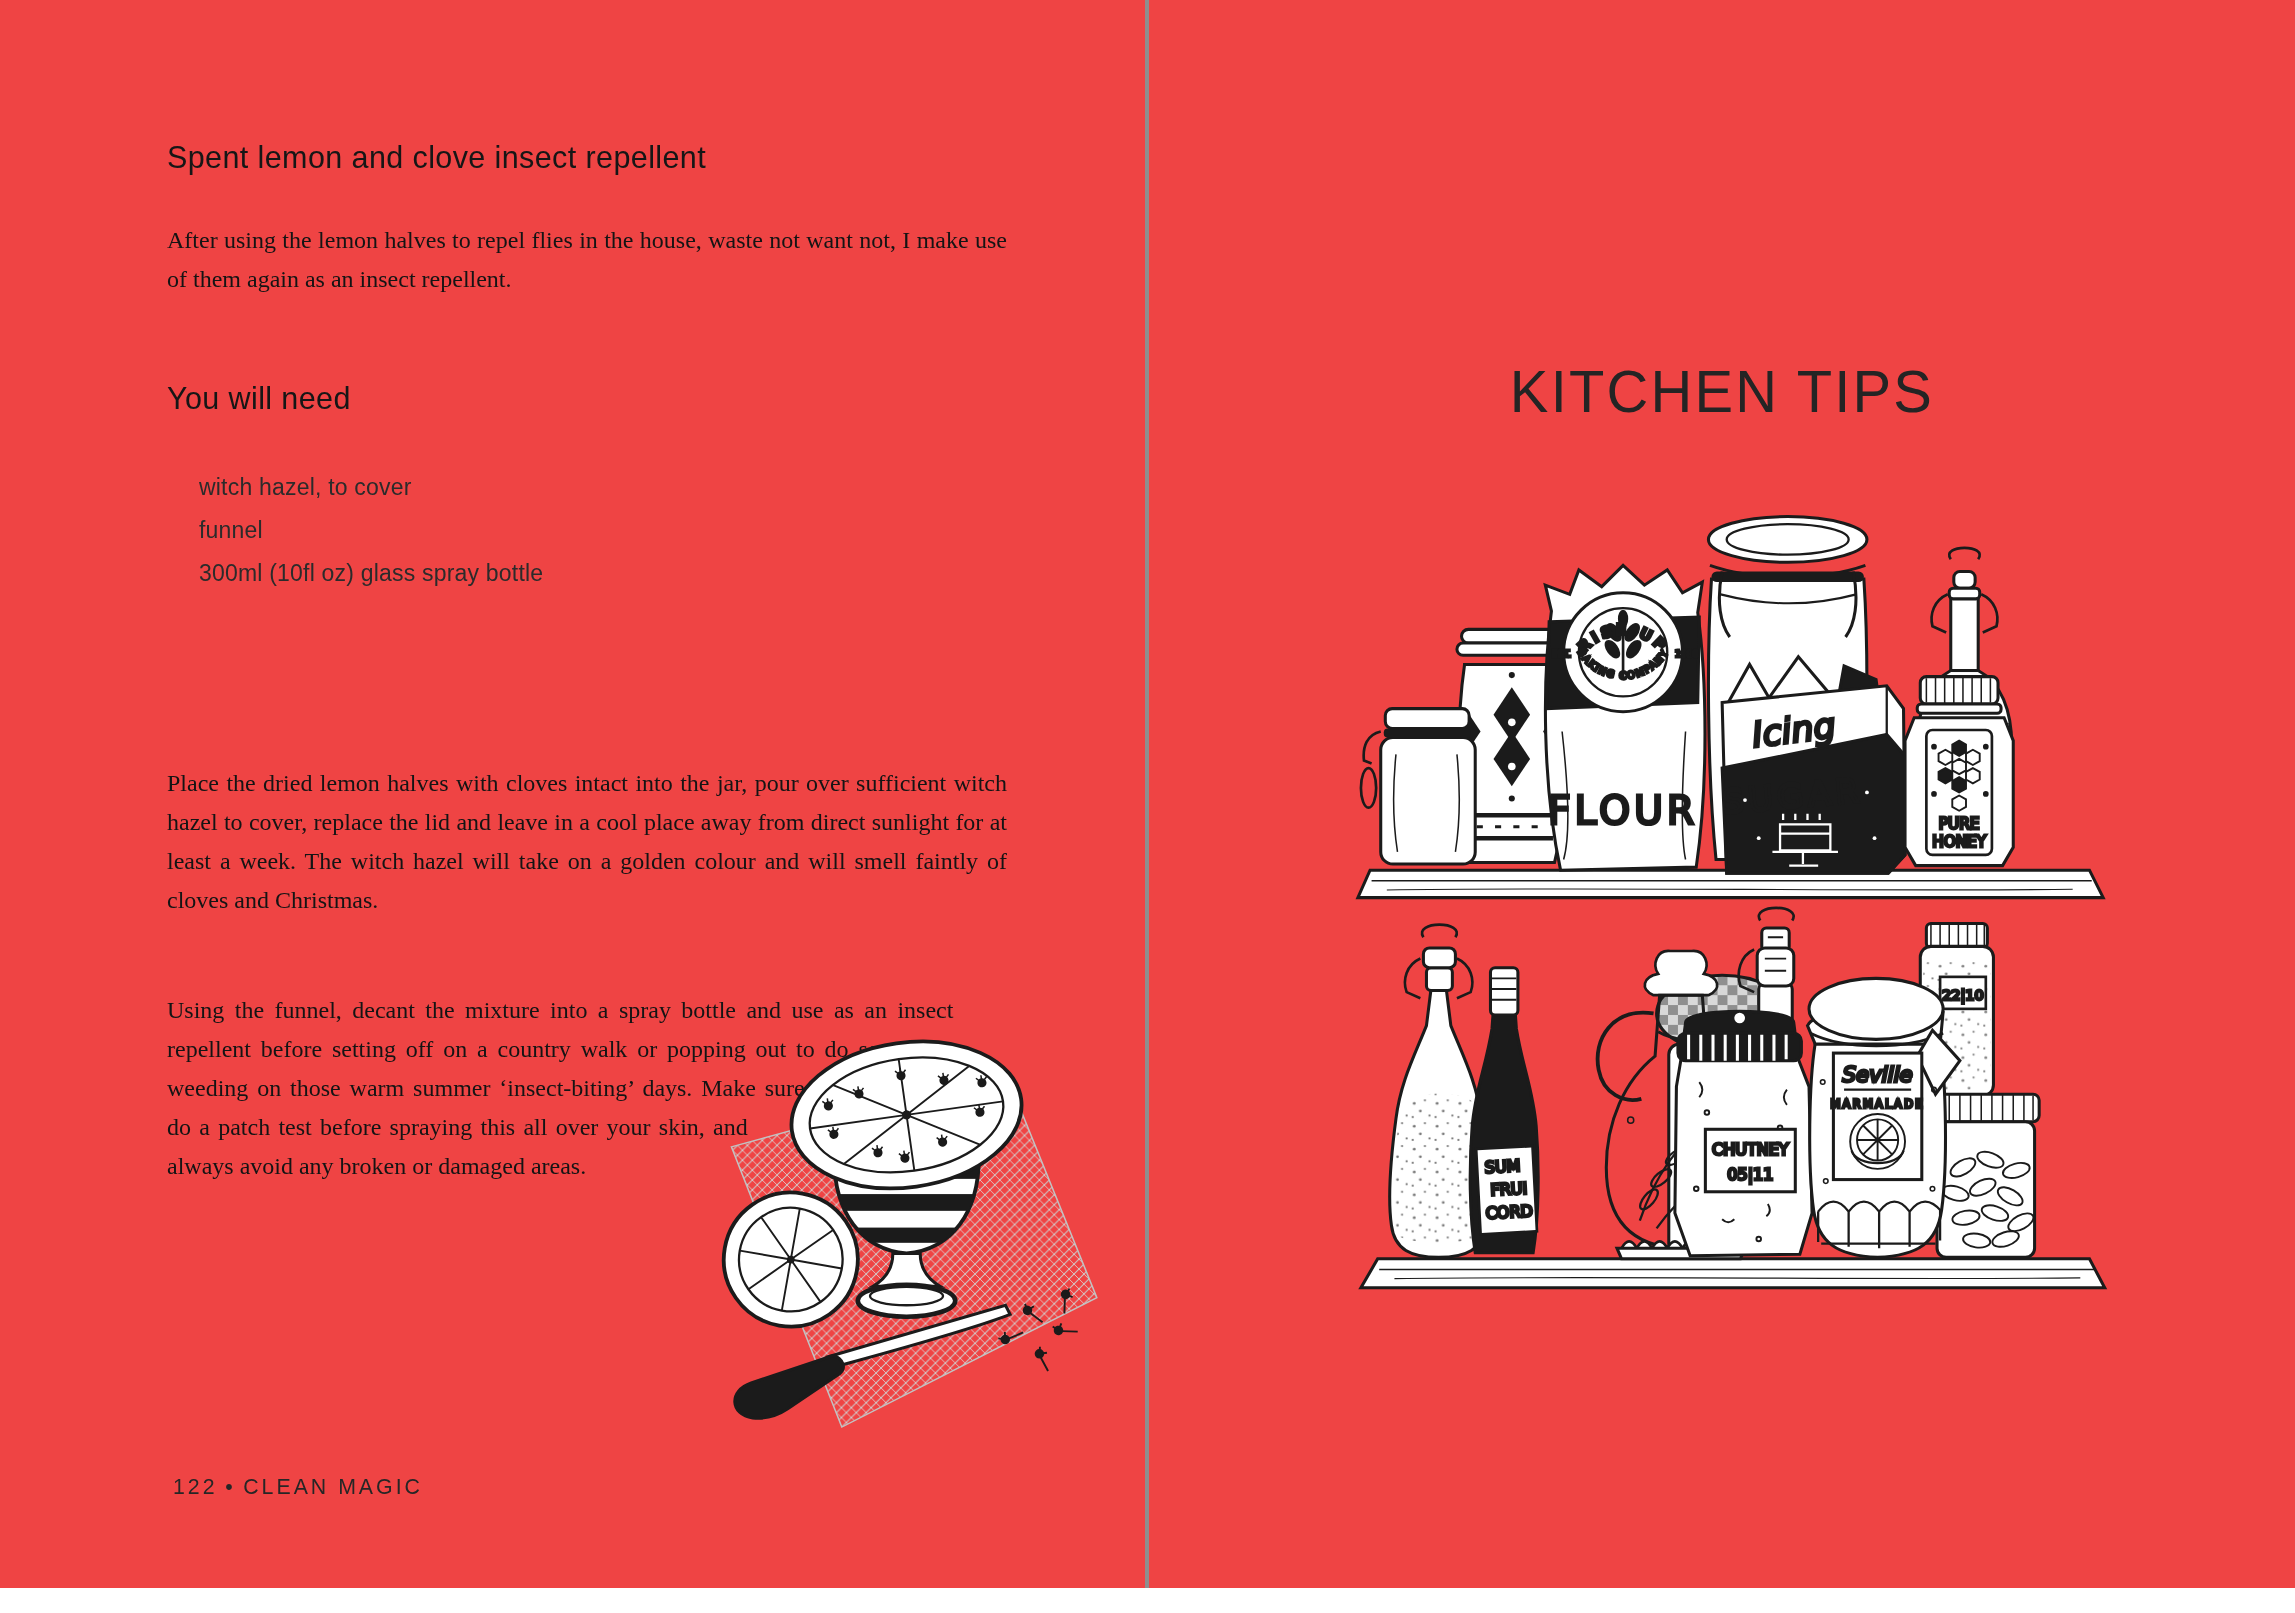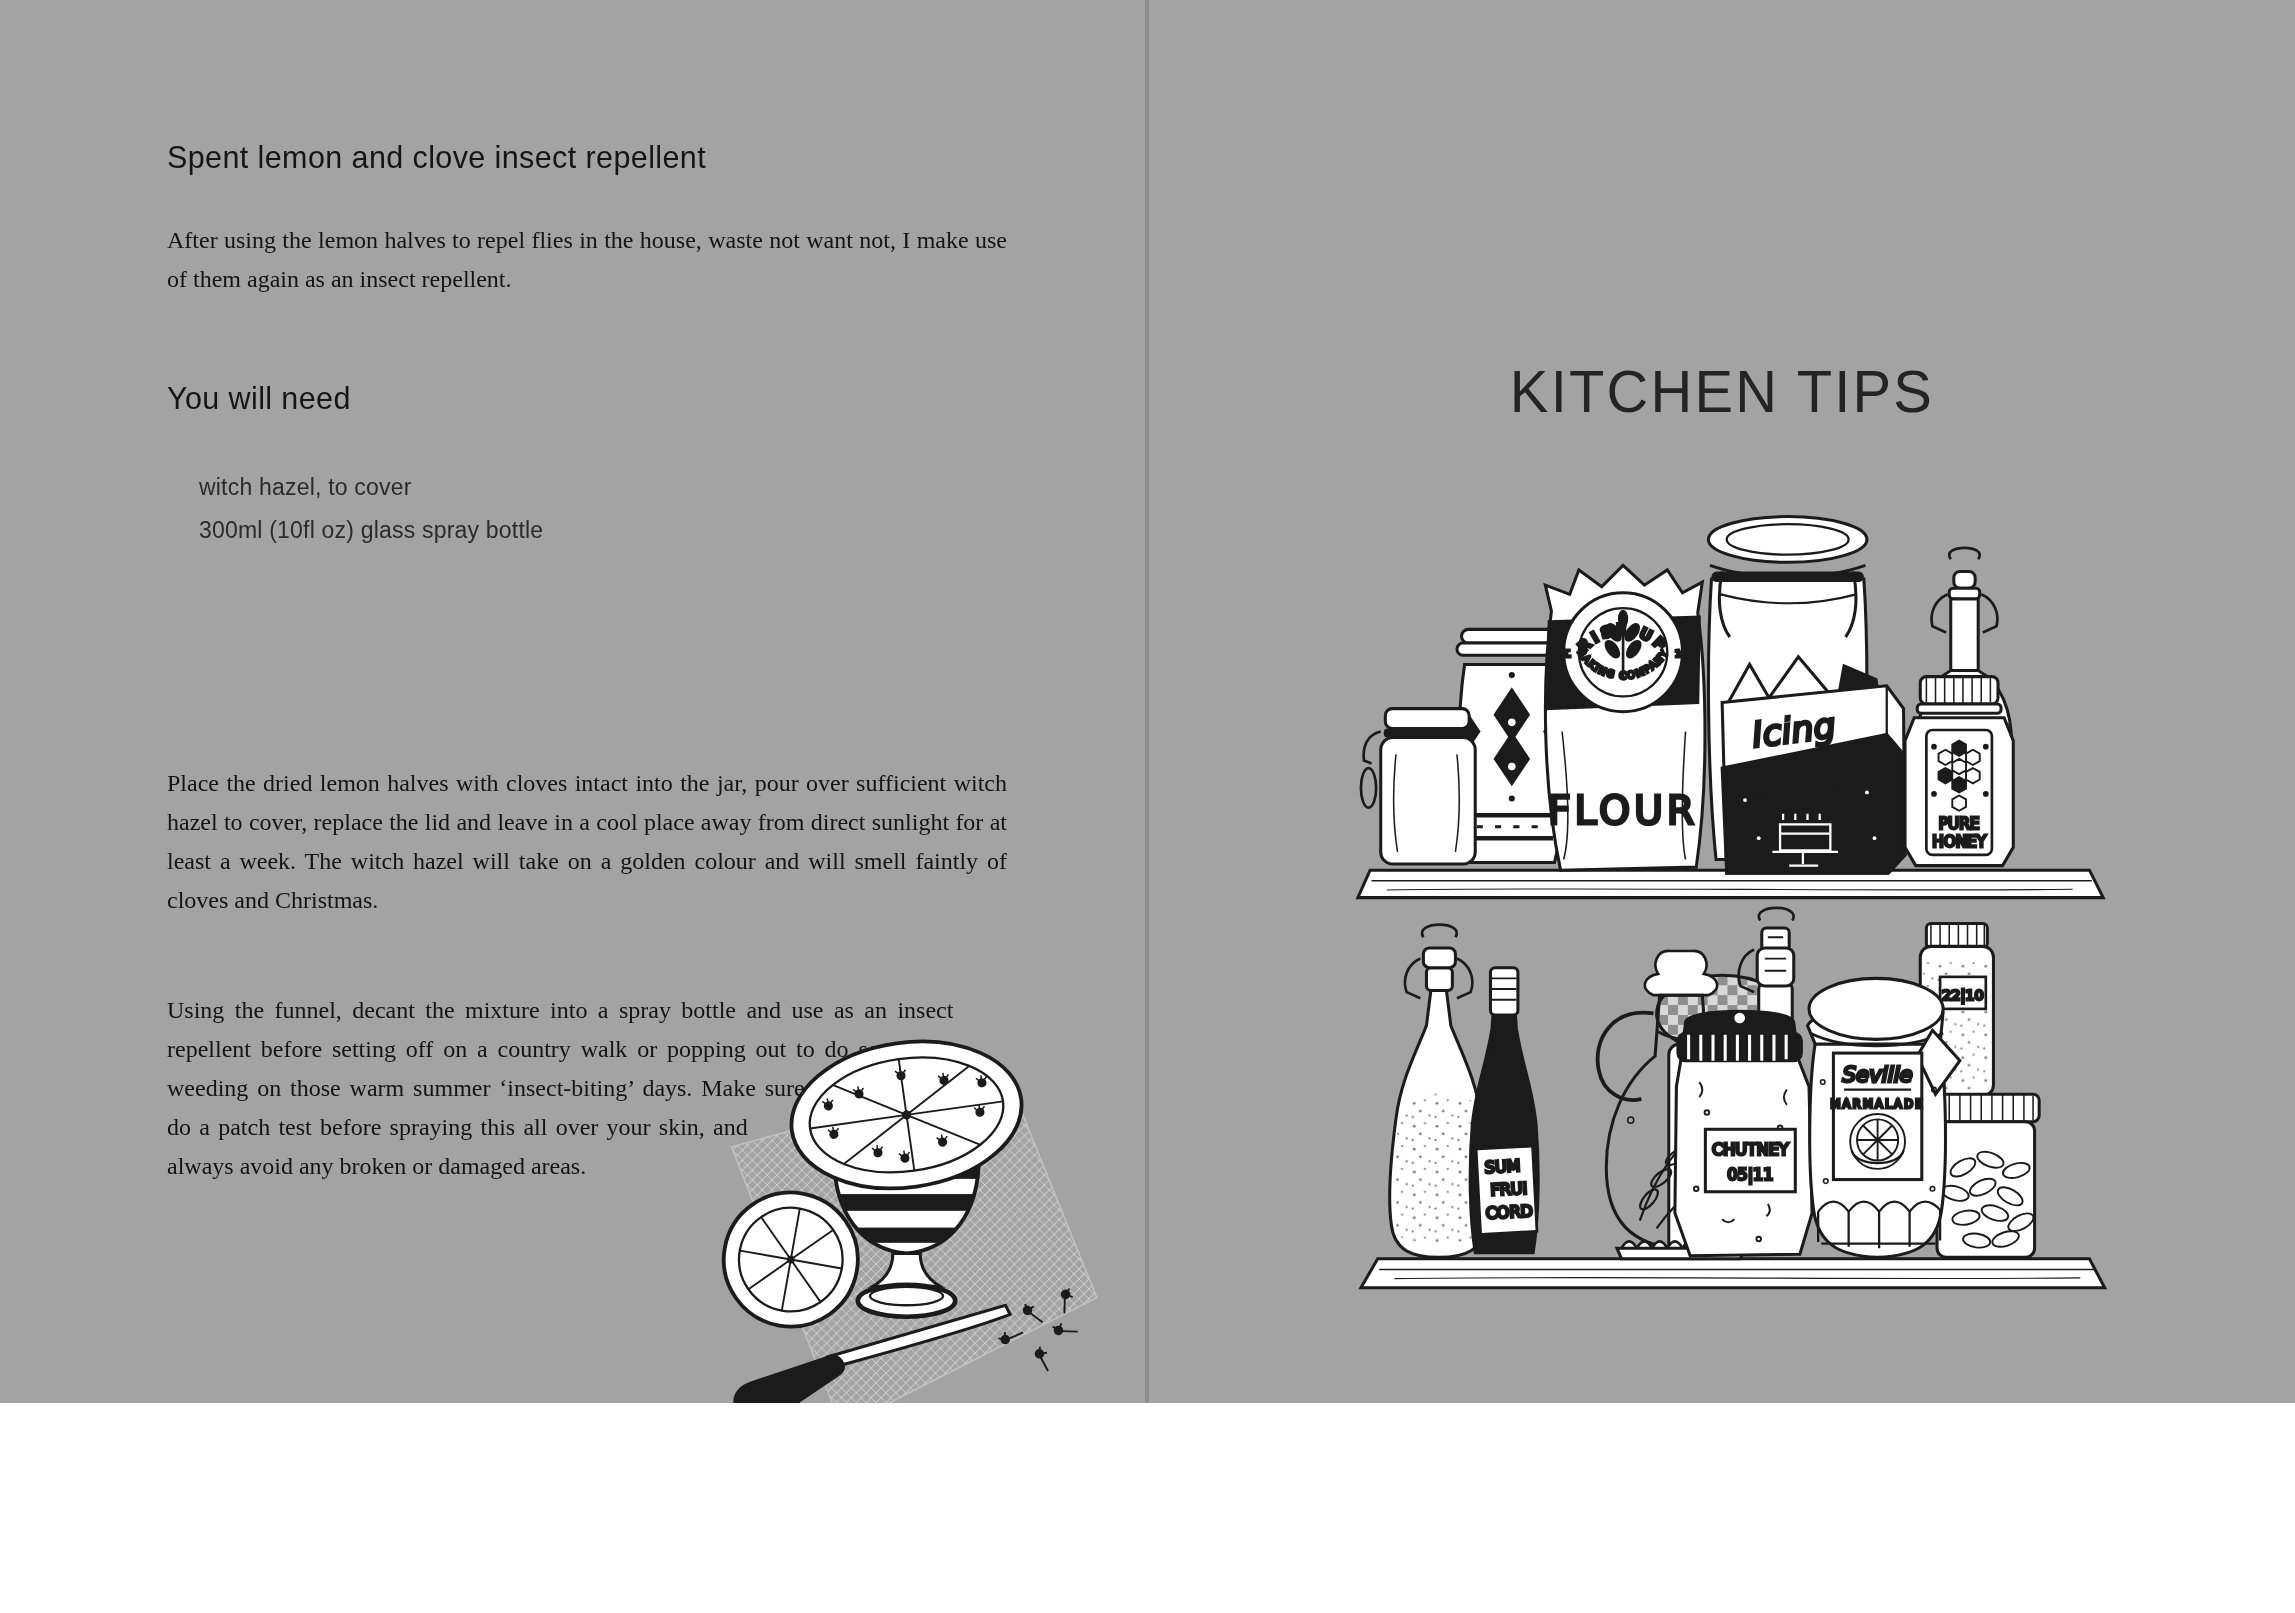--- a/index.html
+++ b/index.html
@@ -1,16 +1,16 @@
 <!DOCTYPE html>
 <html style="font-size:12.2px"><head>
 <meta charset="utf-8">
 <style>
   html,body{margin:0;padding:0;background:#ffffff;}
-  .spread{position:relative;width:2295px;height:1403px;background:#a3a3a3;overflow:hidden;
+  .spread{position:relative;width:2295px;height:1588px;background:#ef4444;overflow:hidden;
           font-family:"Liberation Sans",sans-serif;color:#1b1b1b;}
   .divider{position:absolute;left:1145px;top:0;width:3.8px;height:1613px;background:#8e8e8e;}
   
   .h1{position:absolute;left:167px;top:140px;font-size:30.5px;font-weight:400;letter-spacing:0.4px;color:#161616;}
   .h2{position:absolute;left:167px;top:381px;font-size:30.5px;font-weight:400;letter-spacing:0.4px;color:#161616;text-align:center;}
   .serif{font-family:"Liberation Serif",serif;font-size:24px;line-height:39px;color:#141414;text-align:justify;}
   .para1{position:absolute;left:167px;top:221px;width:840px;}
   .para2{position:absolute;left:167px;top:764px;width:840px;}
   .para3{position:absolute;left:167px;top:991px;width:840px;}
   .wrapShape{float:right;width:347px;height:351px;
@@ -34,20 +34,21 @@
   <div>
     <div class="h1">Spent lemon and clove insect repellent</div>
 
     <div class="serif para1">After using the lemon halves to repel flies in the house, waste not want not, I make use of them again as an insect repellent.</div>
 
     <div class="h2">You will need</div>
 
     <div class="list">
       <ul>
         <li>witch hazel, to cover</li>
+        <li>funnel</li>
         <li>300ml (10fl oz) glass spray bottle</li>
       </ul>
     </div>
 
     <div class="serif para2">Place the dried lemon halves with cloves intact into the jar, pour over sufficient witch hazel to cover, replace the lid and leave in a cool place away from direct sunlight for at least a week. The witch hazel will take on a golden colour and will smell faintly of cloves and Christmas.</div>
 
     <div class="serif para3">
       <span class="wrapShape"></span><span>Using the funnel, decant the mixture into a spray bottle and use as an insect repellent before setting off on a country walk or popping out to do some weeding on those warm summer ‘insect-biting’ days. Make sure you do a patch test before spraying this all over your skin, and always avoid any broken or damaged areas.</span>
     </div>
 

